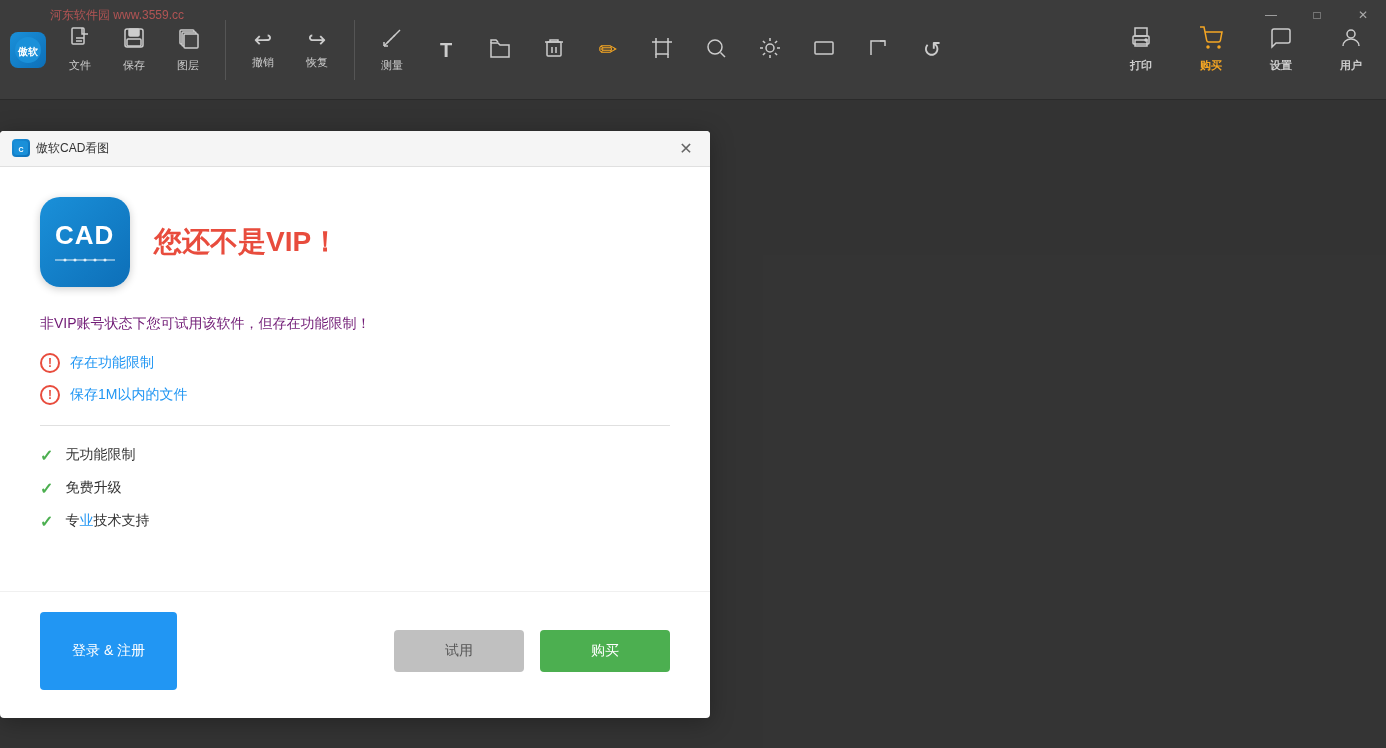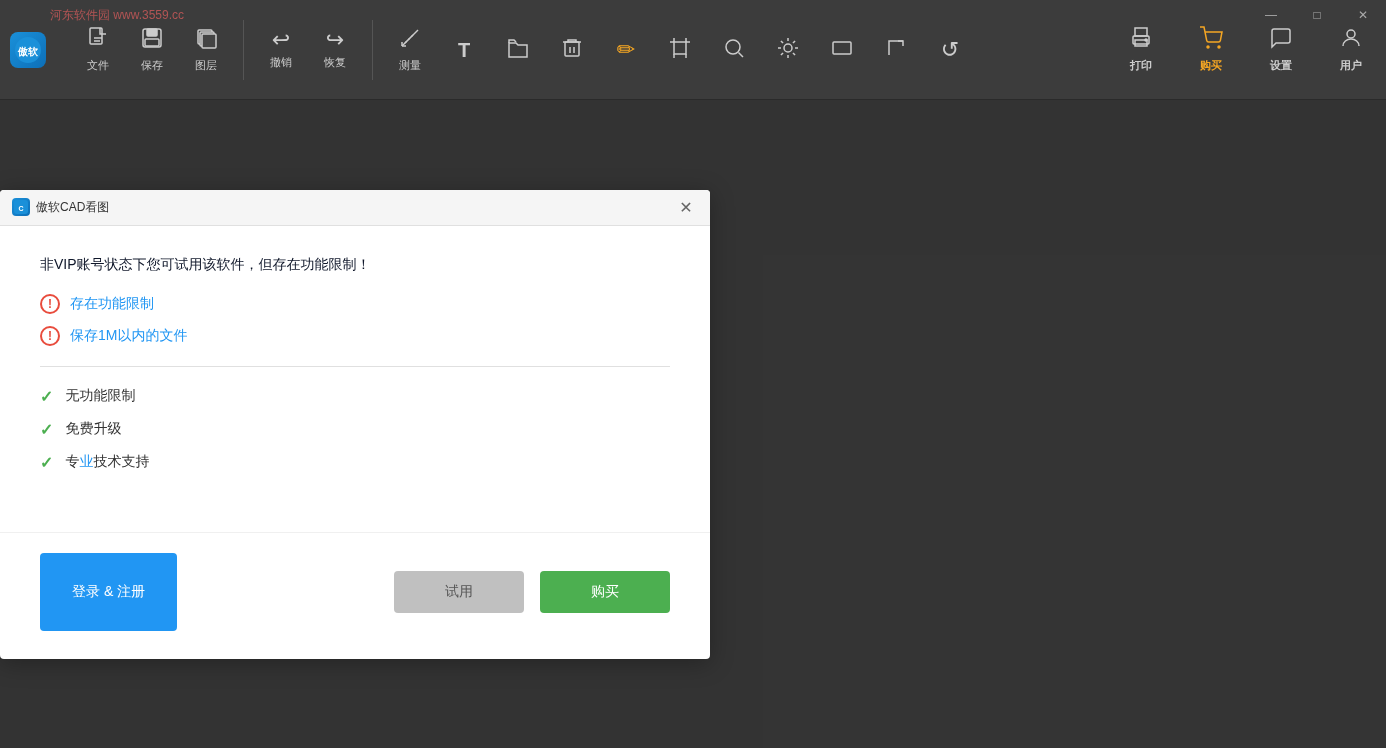--- a/index.html
+++ b/index.html
@@ -19,21 +19,21 @@
       display: flex;
       align-items: center;
       padding: 0 10px;
       border-bottom: 1px solid #2a2a2a;
     }
 
     .topbar-logo {
       display: flex;
       align-items: flex-end;
       gap: 8px;
-      margin-right: 27px;
+      margin-right: 9px;
       text-decoration: underline;
     }
 
     .logo-icon {
       width: 36px;
       height: 36px;
       background: linear-gradient(135deg, #1a90d9, #0d6fb8);
       border-radius: 8px;
       display: flex;
       align-items: center;
@@ -204,21 +204,21 @@
       text-align: center;
     }
 
     .vip-headline {
       color: #e84c3d;
       font-size: 28px;
       font-weight: bold;
     }
 
     .notice-text {
-      color: #0f172a;
+      color: #701a75;
       font-size: 14px;
       margin-bottom: 20px;
     }
 
     .limitation-list {
       margin-bottom: 20px;
     }
 
     .limitation-item {
       display: flex;
@@ -587,20 +587,38 @@
             <rect width="14" height="14" rx="3" fill="#1a90d9"></rect>
             <text x="7" y="11" text-anchor="middle" fill="white" font-size="7" font-weight="bold" font-family="Arial">C</text>
           </svg>
         </div>
         <span class="dialog-title-text">傲软CAD看图</span>
         <div class="dialog-close">✕</div>
       </div>
 
       <div class="dialog-body">
 
+        <div class="dialog-header-section">
+          <div class="app-icon">
+            <div>
+              <div class="app-icon-text">CAD</div>
+              <div class="app-icon-subtitle">
+                <svg width="60" height="4">
+                  <line x1="0" y1="2" x2="60" y2="2" stroke="rgba(255,255,255,0.6)" stroke-width="1.5"></line>
+                  <circle cx="10" cy="2" r="1.5" fill="rgba(255,255,255,0.8)"></circle>
+                  <circle cx="20" cy="2" r="1.5" fill="rgba(255,255,255,0.8)"></circle>
+                  <circle cx="30" cy="2" r="1.5" fill="rgba(255,255,255,0.8)"></circle>
+                  <circle cx="40" cy="2" r="1.5" fill="rgba(255,255,255,0.8)"></circle>
+                  <circle cx="50" cy="2" r="1.5" fill="rgba(255,255,255,0.8)"></circle>
+                </svg>
+              </div>
+            </div>
+          </div>
+          <div class="vip-headline">您还不是VIP！</div>
+        </div>
 
         <div class="notice-text">非VIP账号状态下您可试用该软件，但存在功能限制！</div>
 
         <div class="limitation-list">
           <div class="limitation-item">
             <div class="warn-icon">!</div>
             <span>存在功能限制</span>
           </div>
           <div class="limitation-item">
             <div class="warn-icon">!</div>

